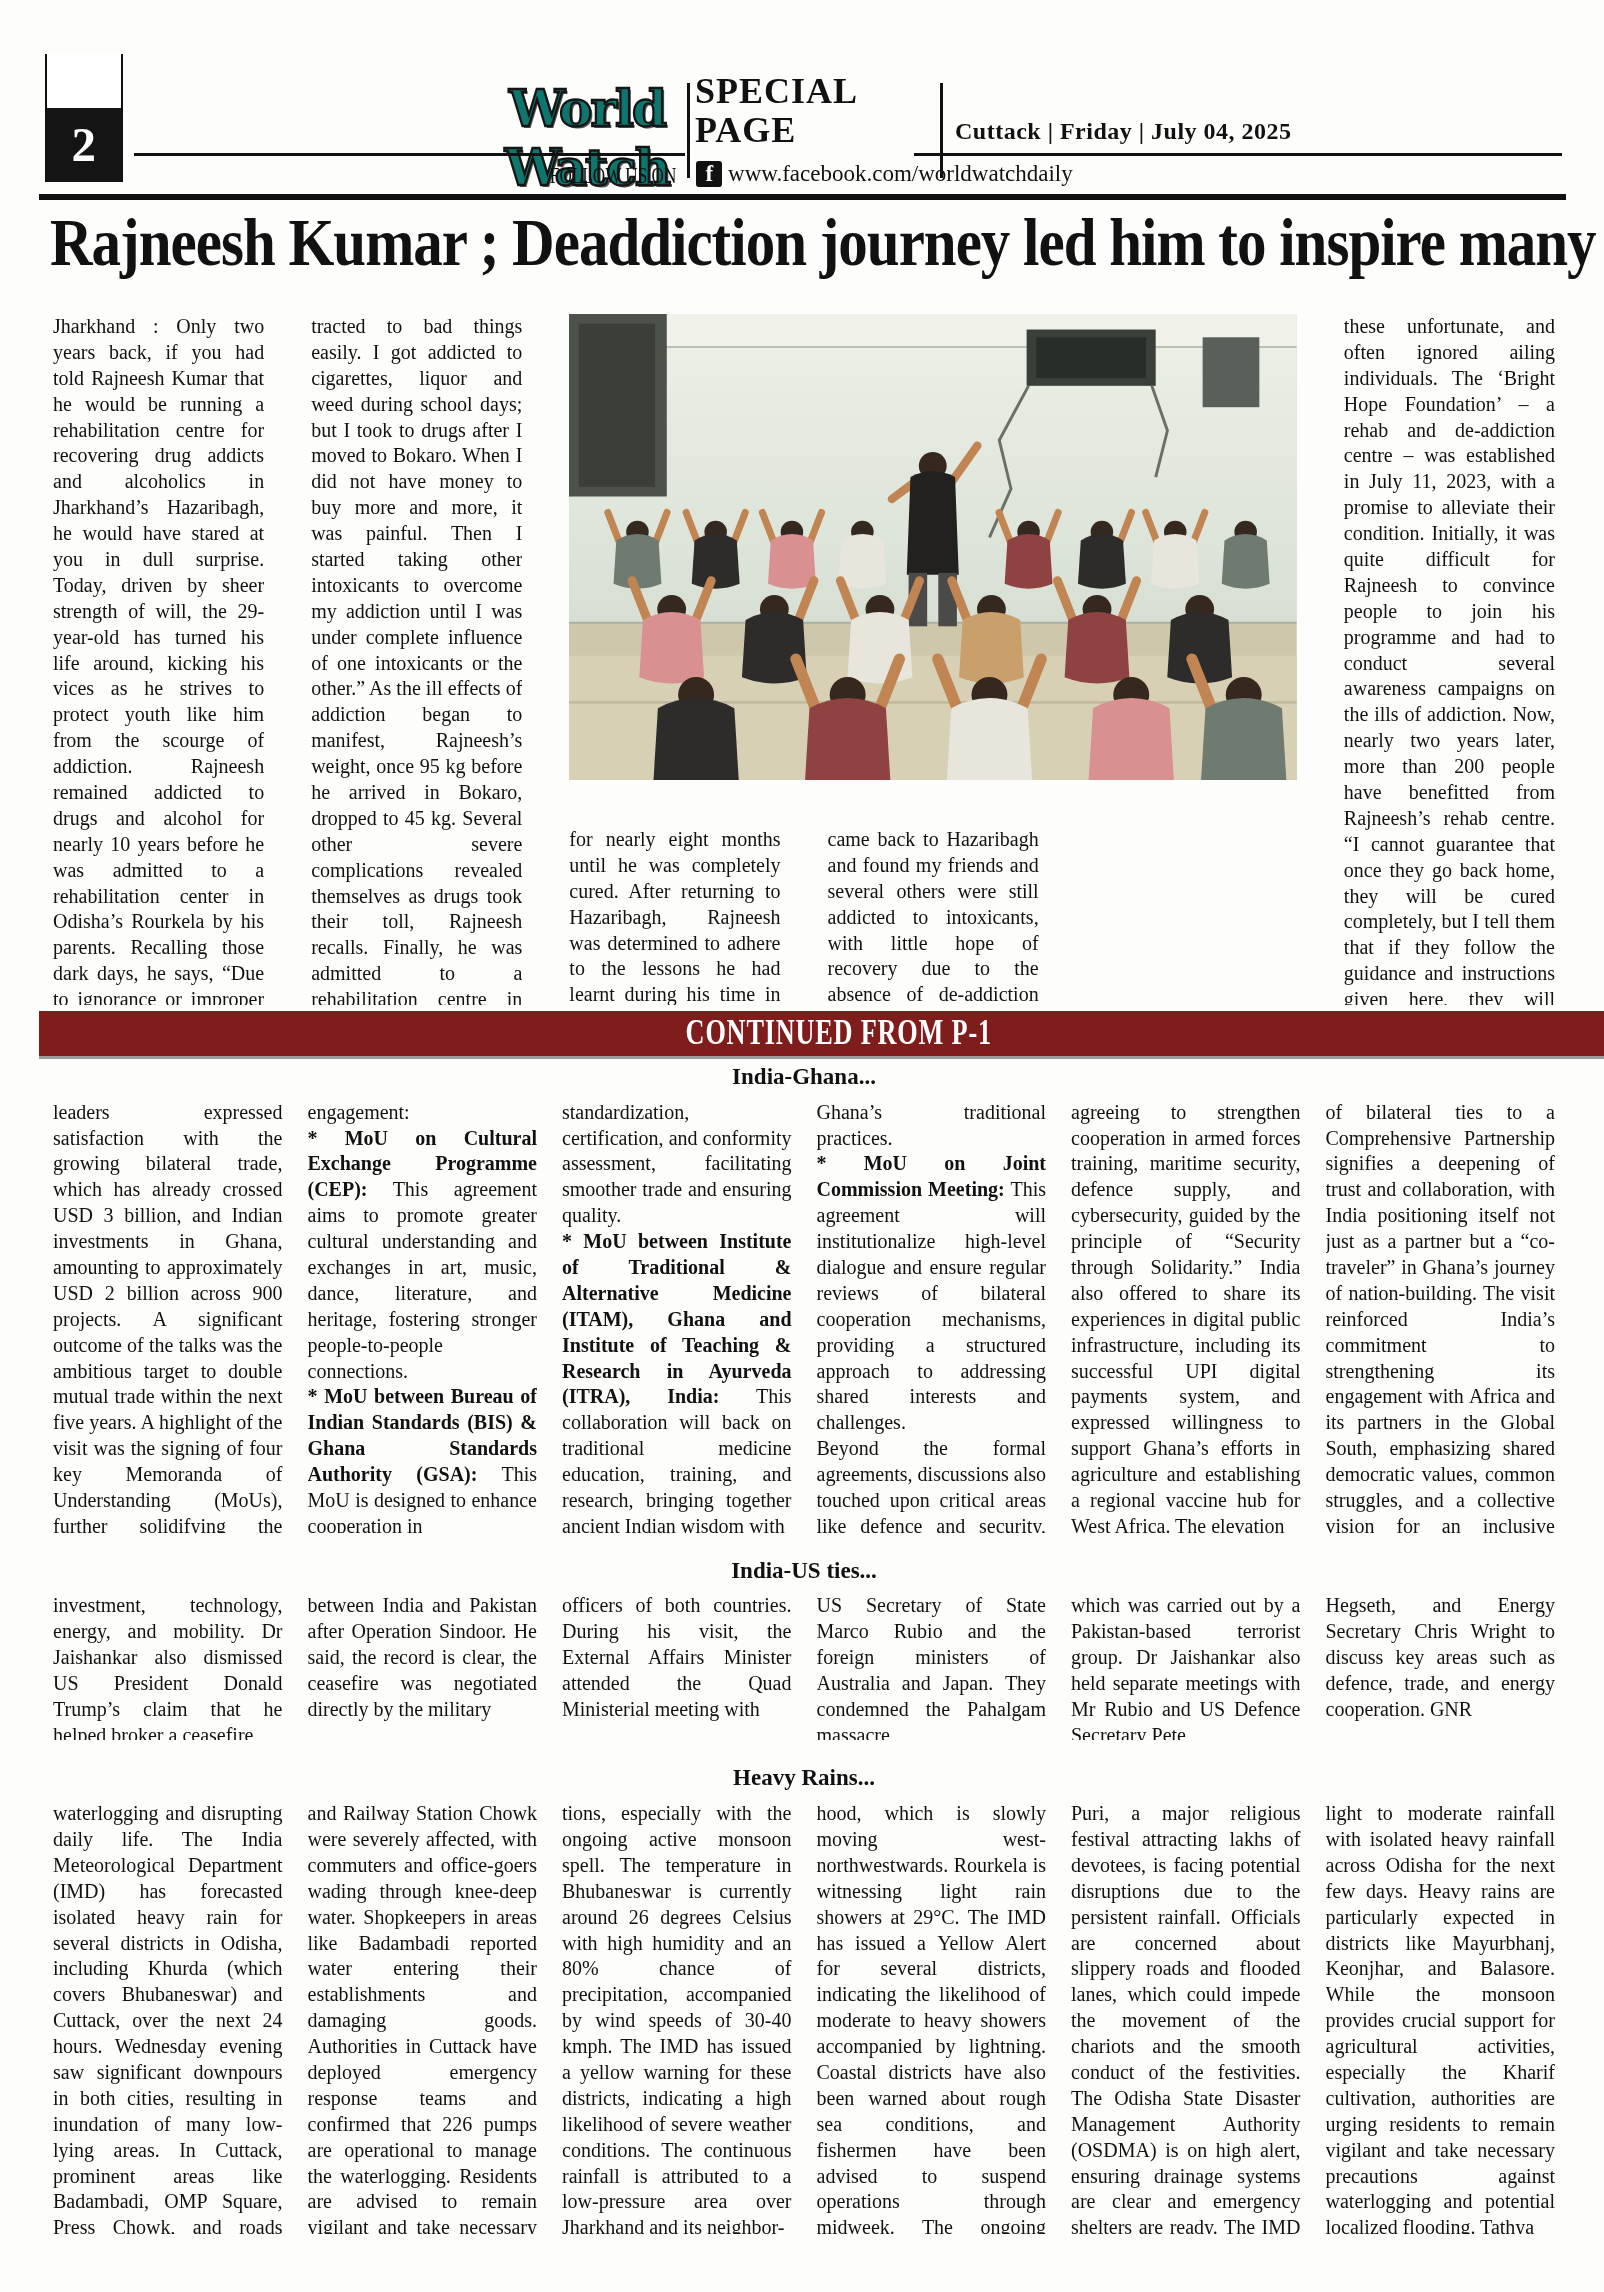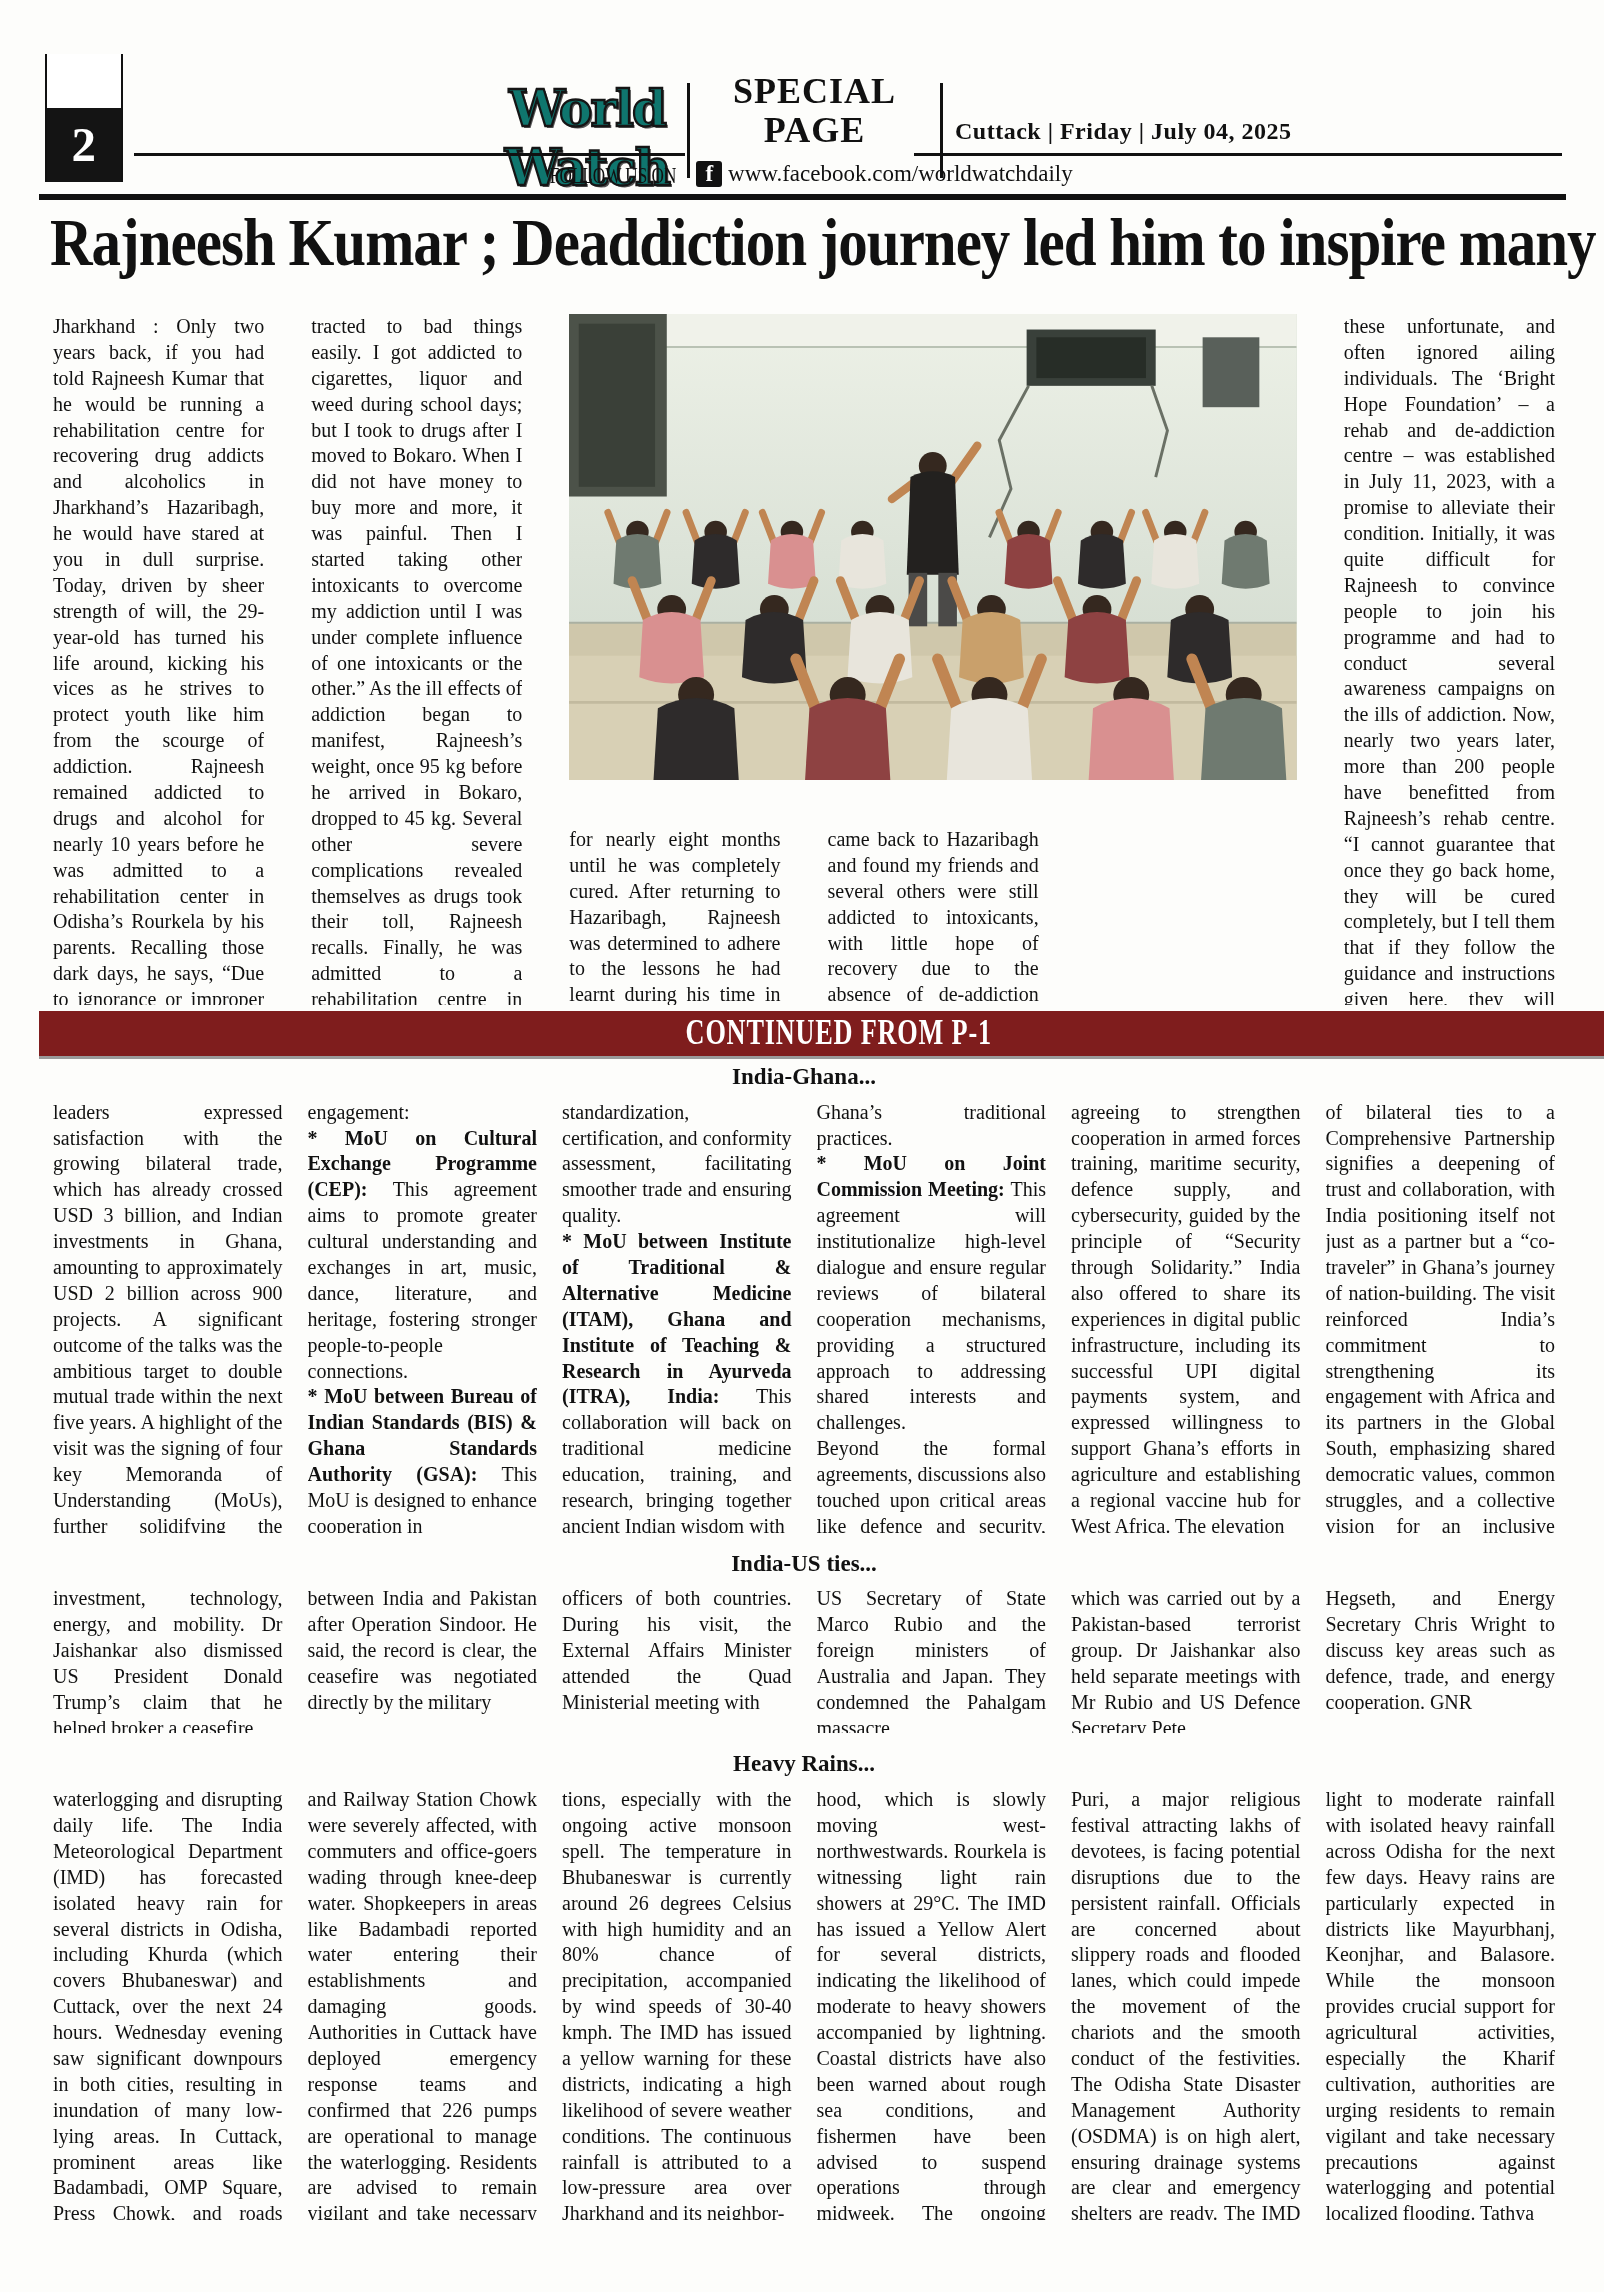--- a/index.html
+++ b/index.html
@@ -10,21 +10,21 @@
   .header{position:absolute;left:39px;top:54px;width:1527px;height:146px;}
   .pn-wrap{position:absolute;left:5.8px;top:0;width:74px;height:128px;
            border-left:2.9px solid #111;border-right:2.9px solid #111;background:#fff;}
   .pn-black{position:absolute;left:0;bottom:0;width:100%;height:74px;background:#141414;
             color:#fff;text-align:center;font-size:49px;font-weight:bold;line-height:74px;}
   .masthead{position:absolute;left:388px;top:25px;width:320px;text-align:center;
             font-family:"DejaVu Serif",serif;font-weight:bold;font-size:50px;letter-spacing:-1.9px;
             color:#0f766e;-webkit-text-stroke:2.3px #151515;text-shadow:1.9px 1.9px 0 #555;}
   .vline{position:absolute;top:29px;width:2.9px;height:95px;background:#111;}
   .vline.v1{left:648px;} .vline.v2{left:901px;}
-  .special{position:absolute;left:656px;top:17.5px;width:239px;text-align:center;
+  .special{position:absolute;left:656px;top:17.5px;width:239px;
            font-weight:bold;font-size:36px;line-height:1.1;letter-spacing:1px;}
   .dateline{position:absolute;left:916px;top:64px;font-size:24px;font-weight:bold;letter-spacing:0.5px;}
   .hrule{position:absolute;top:99px;height:2.9px;background:#111;}
   .hrule.left{left:95px;width:551px;}
   .hrule.right{left:875px;width:648px;}
   .follow-row{position:absolute;left:0;top:107px;width:100%;height:31px;text-align:center;font-size:23px;}
   .follow-label{display:inline-block;transform:scale(0.78,1.05);letter-spacing:0px;font-size:22px;vertical-align:middle;}
   .fb-icon{display:inline-block;width:26px;height:26px;background:#111;color:#fff;border-radius:2.9px;
            font-weight:bold;font-size:23px;line-height:25px;text-align:center;vertical-align:middle;margin:0 5.8px 3.9px 1.9px;}
   .thick-bar{position:absolute;left:0;top:140px;width:100%;height:5.8px;background:#111;}
@@ -46,21 +46,21 @@
 
   
   .continued-bar{position:absolute;left:39px;top:1011px;width:1600px;height:45px;background:#7f1d1d;
                  border-bottom:3.9px solid #9a9a9a;color:#fff;text-align:center;}
   .continued-bar span{display:inline-block;font-weight:bold;font-size:32px;line-height:43px;
                       letter-spacing:1px;transform:scale(0.82,1.1);}
 
   
   .sections{position:absolute;left:53px;top:1064px;width:1502px;}
   .section-head{text-align:center;font-size:23px;font-weight:bold;margin:0 0 9.7px 0;}
-  .section + .section .section-head{margin-top:18px;}
+  .section + .section .section-head{margin-top:25px;}
   .cols{display:grid;grid-template-columns:repeat(6,1fr);column-gap:25px;overflow:hidden;}
   .cols-tall{height:433px;} .cols-short{height:147px;}
 </style>
 </head>
 <body>
 
 <div class="page">
 
   <div class="header">
     <div class="pn-wrap">

